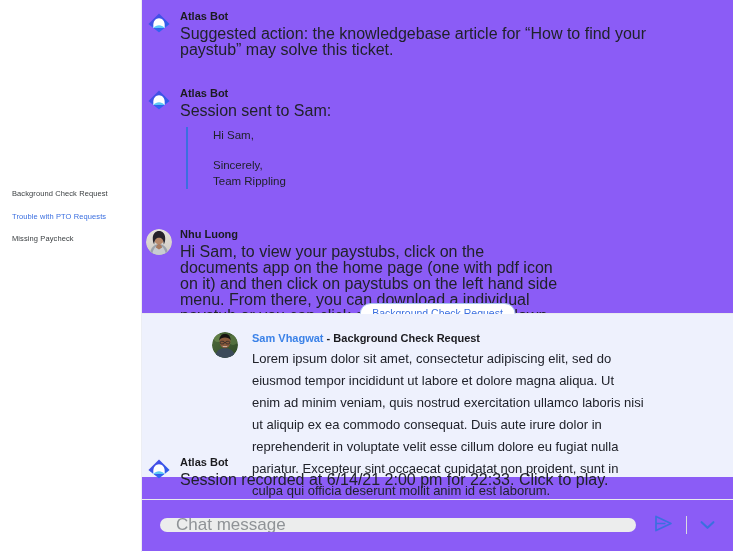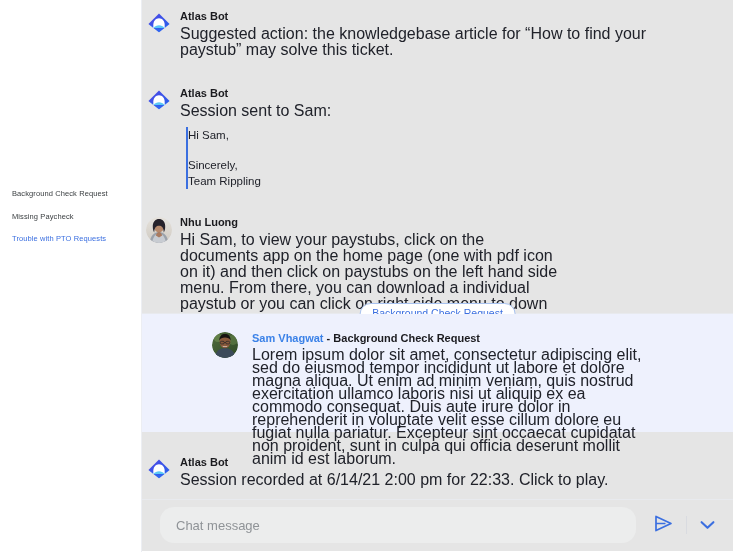--- a/index.html
+++ b/index.html
@@ -47,21 +47,21 @@
     align-items: center;
     cursor: pointer;
     white-space: nowrap;
   }
   .rail-item.link { color: #3b6fe0; }
 
   
   #thread {
     flex: 1 1 auto;
     position: relative;
-    background: #e5e5e5;
+    background: #8b5cf6;
     overflow: hidden;
   }
 
   .msg {
     display: flex;
     padding: 0 32px 0 0;
   }
   .msg-avatar {
     flex: 0 0 34px;
     width: 34px;
@@ -85,31 +85,31 @@
   .msg-text {
     font-size: 16px;
     line-height: 16px;
     color: #20222a;
   }
   .msg-text.wrap-narrow { max-width: 382px; }
 
   
   .quote {
     border-left: 2px solid #3b6fe0;
-    padding: 0 0 0 0;
+    padding: 0 0 0 25px;
     margin: 8px 0 0 6px;
     max-width: 352px;
   }
   .quote p {
     margin: 0 0 14px 0;
     font-size: 11.5px;
     line-height: 16px;
     color: #20222a;
   }
-  .quote p:last-child { margin-bottom: 0; }
+  .quote p:last-child { margin-bottom: 12px; }
 
   
   .kite { width: 26px; height: 26px; display: block; }
 
   
   .photo-avatar {
     width: 26px; height: 26px;
     border-radius: 50%;
     overflow: hidden;
     display: block;
@@ -139,36 +139,36 @@
     white-space: nowrap;
     cursor: pointer;
   }
 
   
   #highlight-block {
     position: absolute;
     left: -142px;
     right: 0;
     top: 314px;
-    height: 118px;
+    height: 163px;
     background: #eef1fd;
   }
   #highlight-inner {
     position: absolute;
     left: 142px;
     right: 0;
     top: 0;
     display: flex;
     padding: 17px 60px 0 68px;
   }
   #highlight-inner .msg-avatar { flex: 0 0 30px; width: 30px; padding-top: 1px; }
   #highlight-inner .msg-body { padding-left: 12px; }
   #note-text {
-    font-size: 16px;
-    line-height: 13px;
+    font-size: 13px;
+    line-height: 22px;
     color: #20222a;
     max-width: 392px;
   }
 
   
   #composer-divider {
     position: absolute;
     left: -142px; right: 0;
     bottom: 52px;
     height: 1px;
@@ -178,28 +178,28 @@
     position: absolute;
     left: 18px;
     right: 14px;
     bottom: 12px;
     height: 30px;
     display: flex;
     align-items: center;
   }
   #chat-input {
     flex: 1 1 auto;
-    height: 36px;
+    height: 14px;
     border: none;
     outline: none;
     border-radius: 14px;
     background: #eceded;
     padding: 0 16px;
     font-family: "Liberation Sans", sans-serif;
-    font-size: 13px;
+    font-size: 17px;
     color: #20222a;
   }
   #chat-input::placeholder { color: #8f9397; }
   #send-btn, #more-btn {
     background: none; border: none; padding: 0;
     cursor: pointer;
     display: flex; align-items: center; justify-content: center;
   }
   #send-btn { width: 30px; height: 26px; margin-left: 12px; }
   #composer-sep { width: 1px; height: 18px; background: #d9dbe0; margin: 0 8px; }
@@ -219,25 +219,25 @@
 </head>
 <body>
 
 <div id="app">
 
   <div id="left-rail">
     <div id="rail-list">
       <div class="rail-item">
         <span>Background Check Request</span>
       </div>
+      <div class="rail-item link">
+        <span>Trouble with PTO Requests</span>
+      </div>
       <div class="rail-item">
         <span>Missing Paycheck</span>
-      </div>
-      <div class="rail-item link">
-        <span>Trouble with PTO Requests</span>
       </div>
     </div>
   </div>
 
   <div id="thread">
 
     <div class="msg" style="padding-top:9px;">
       <div class="msg-avatar">
         <span>
           <svg class="kite" viewBox="0 0 32 32" aria-hidden="true">

